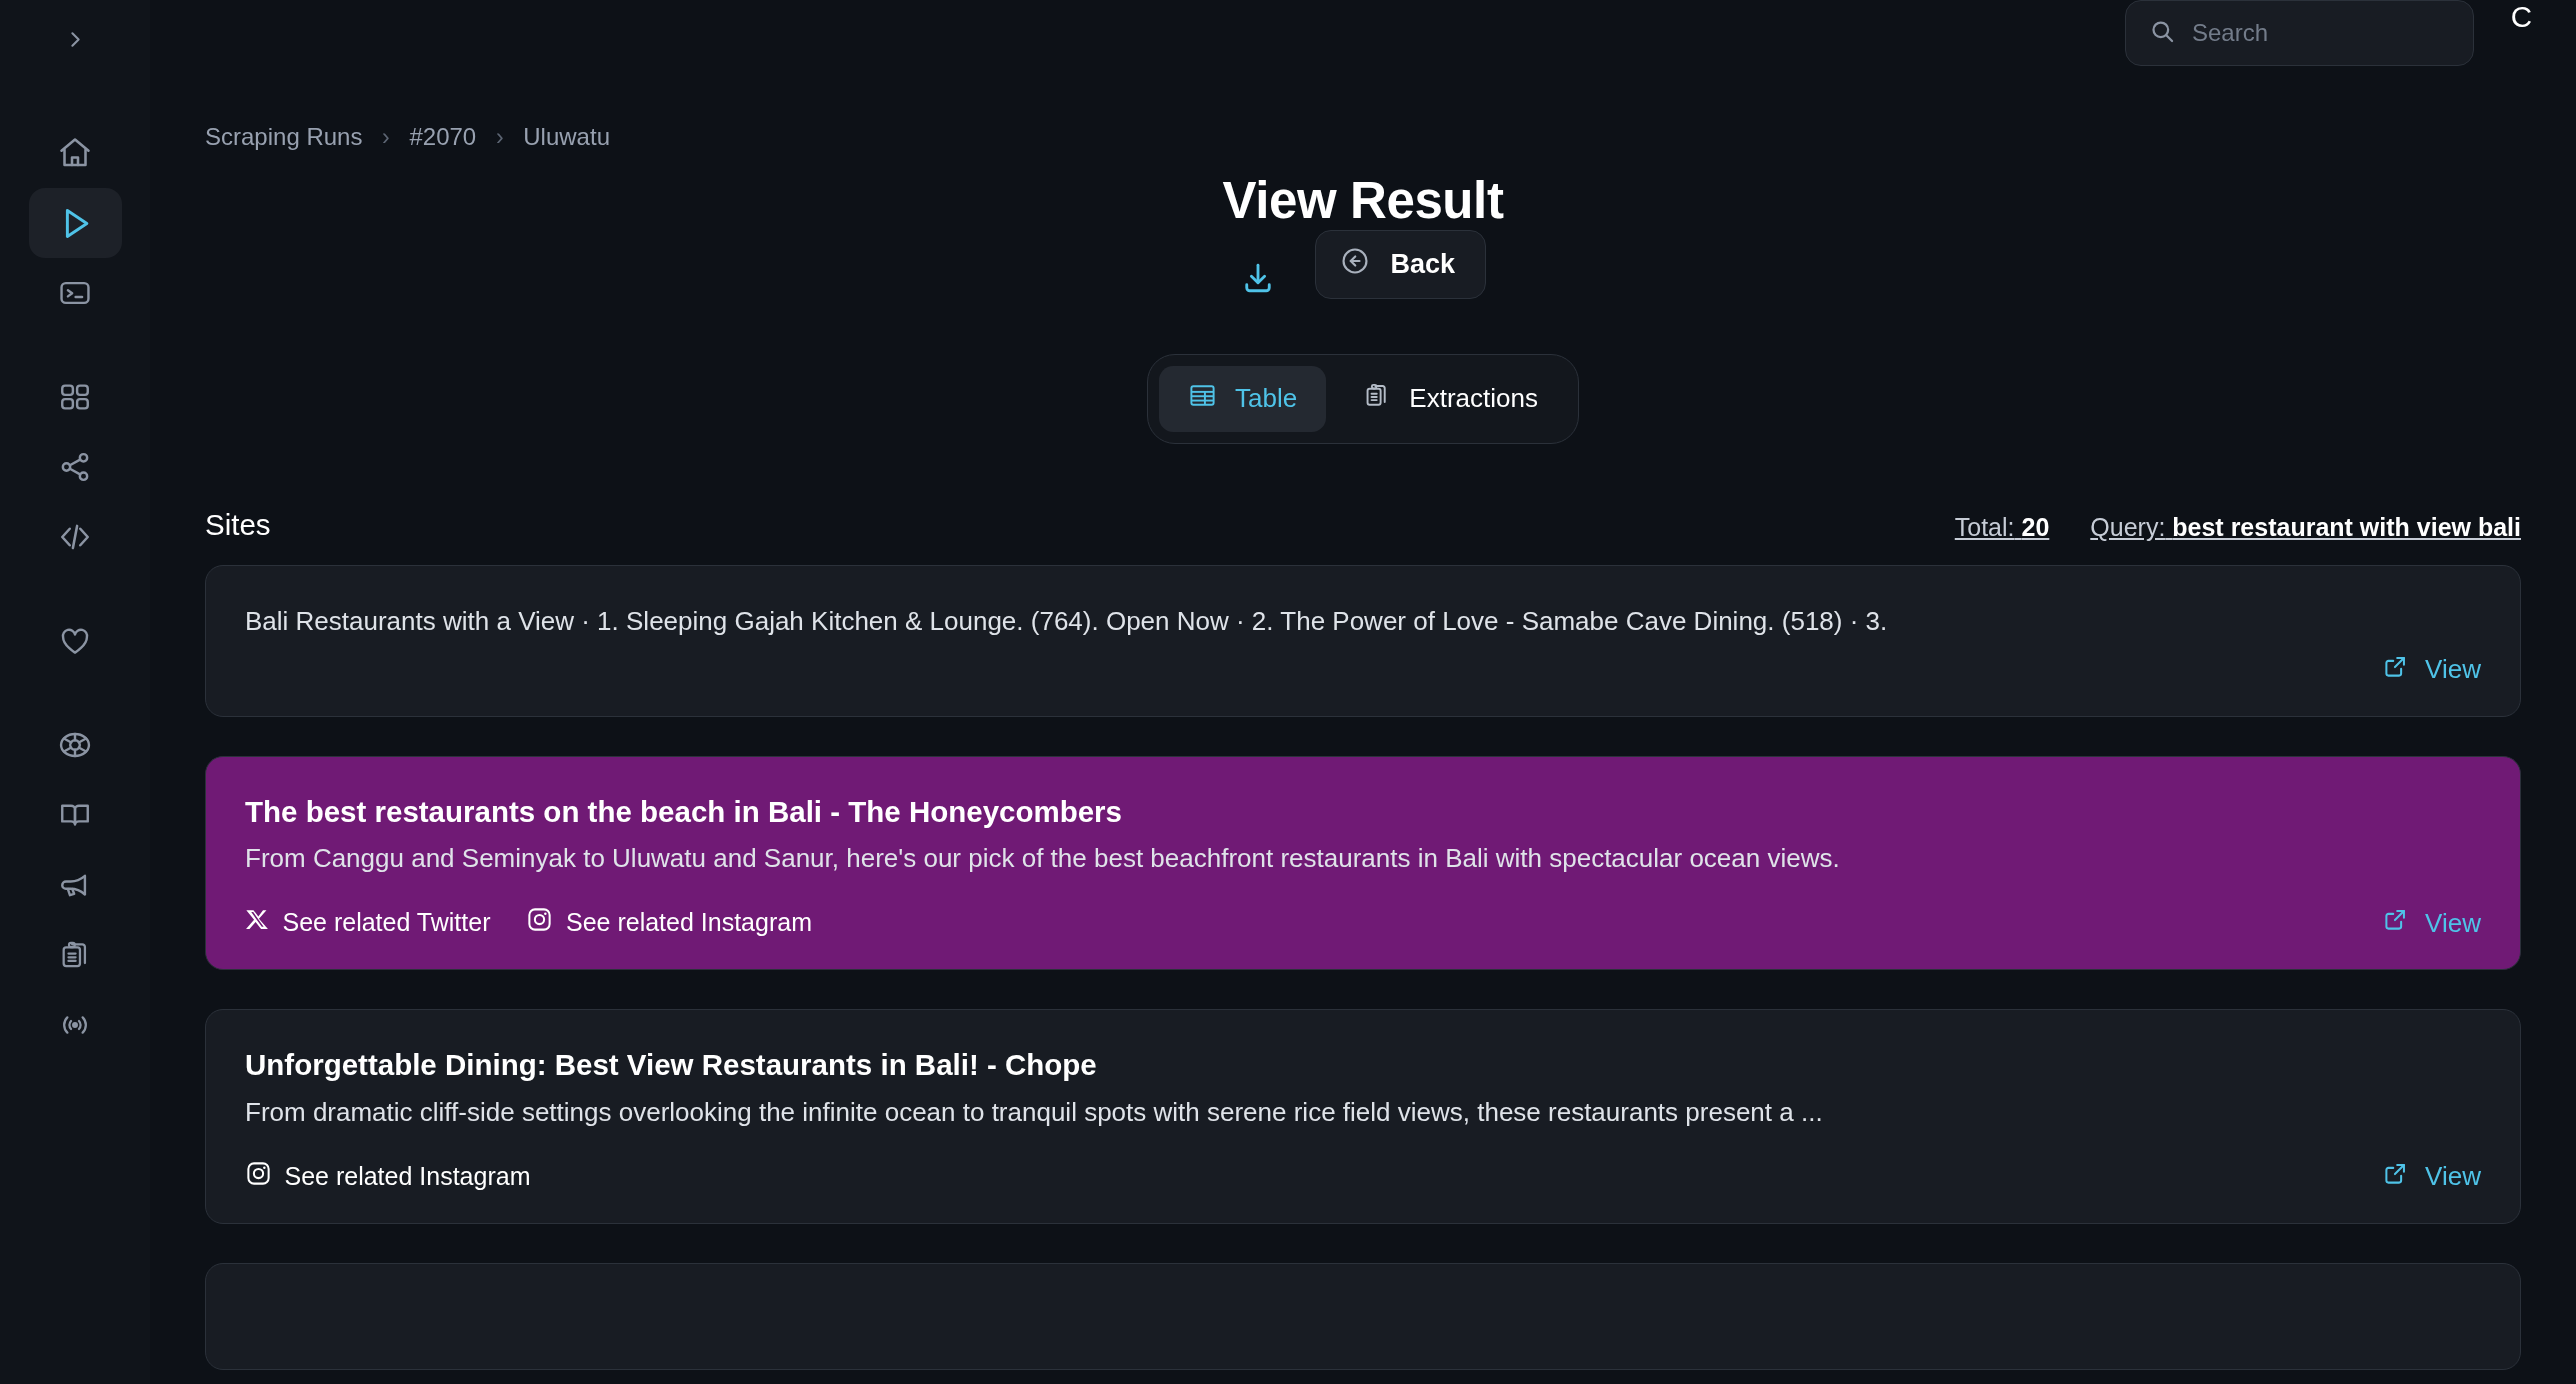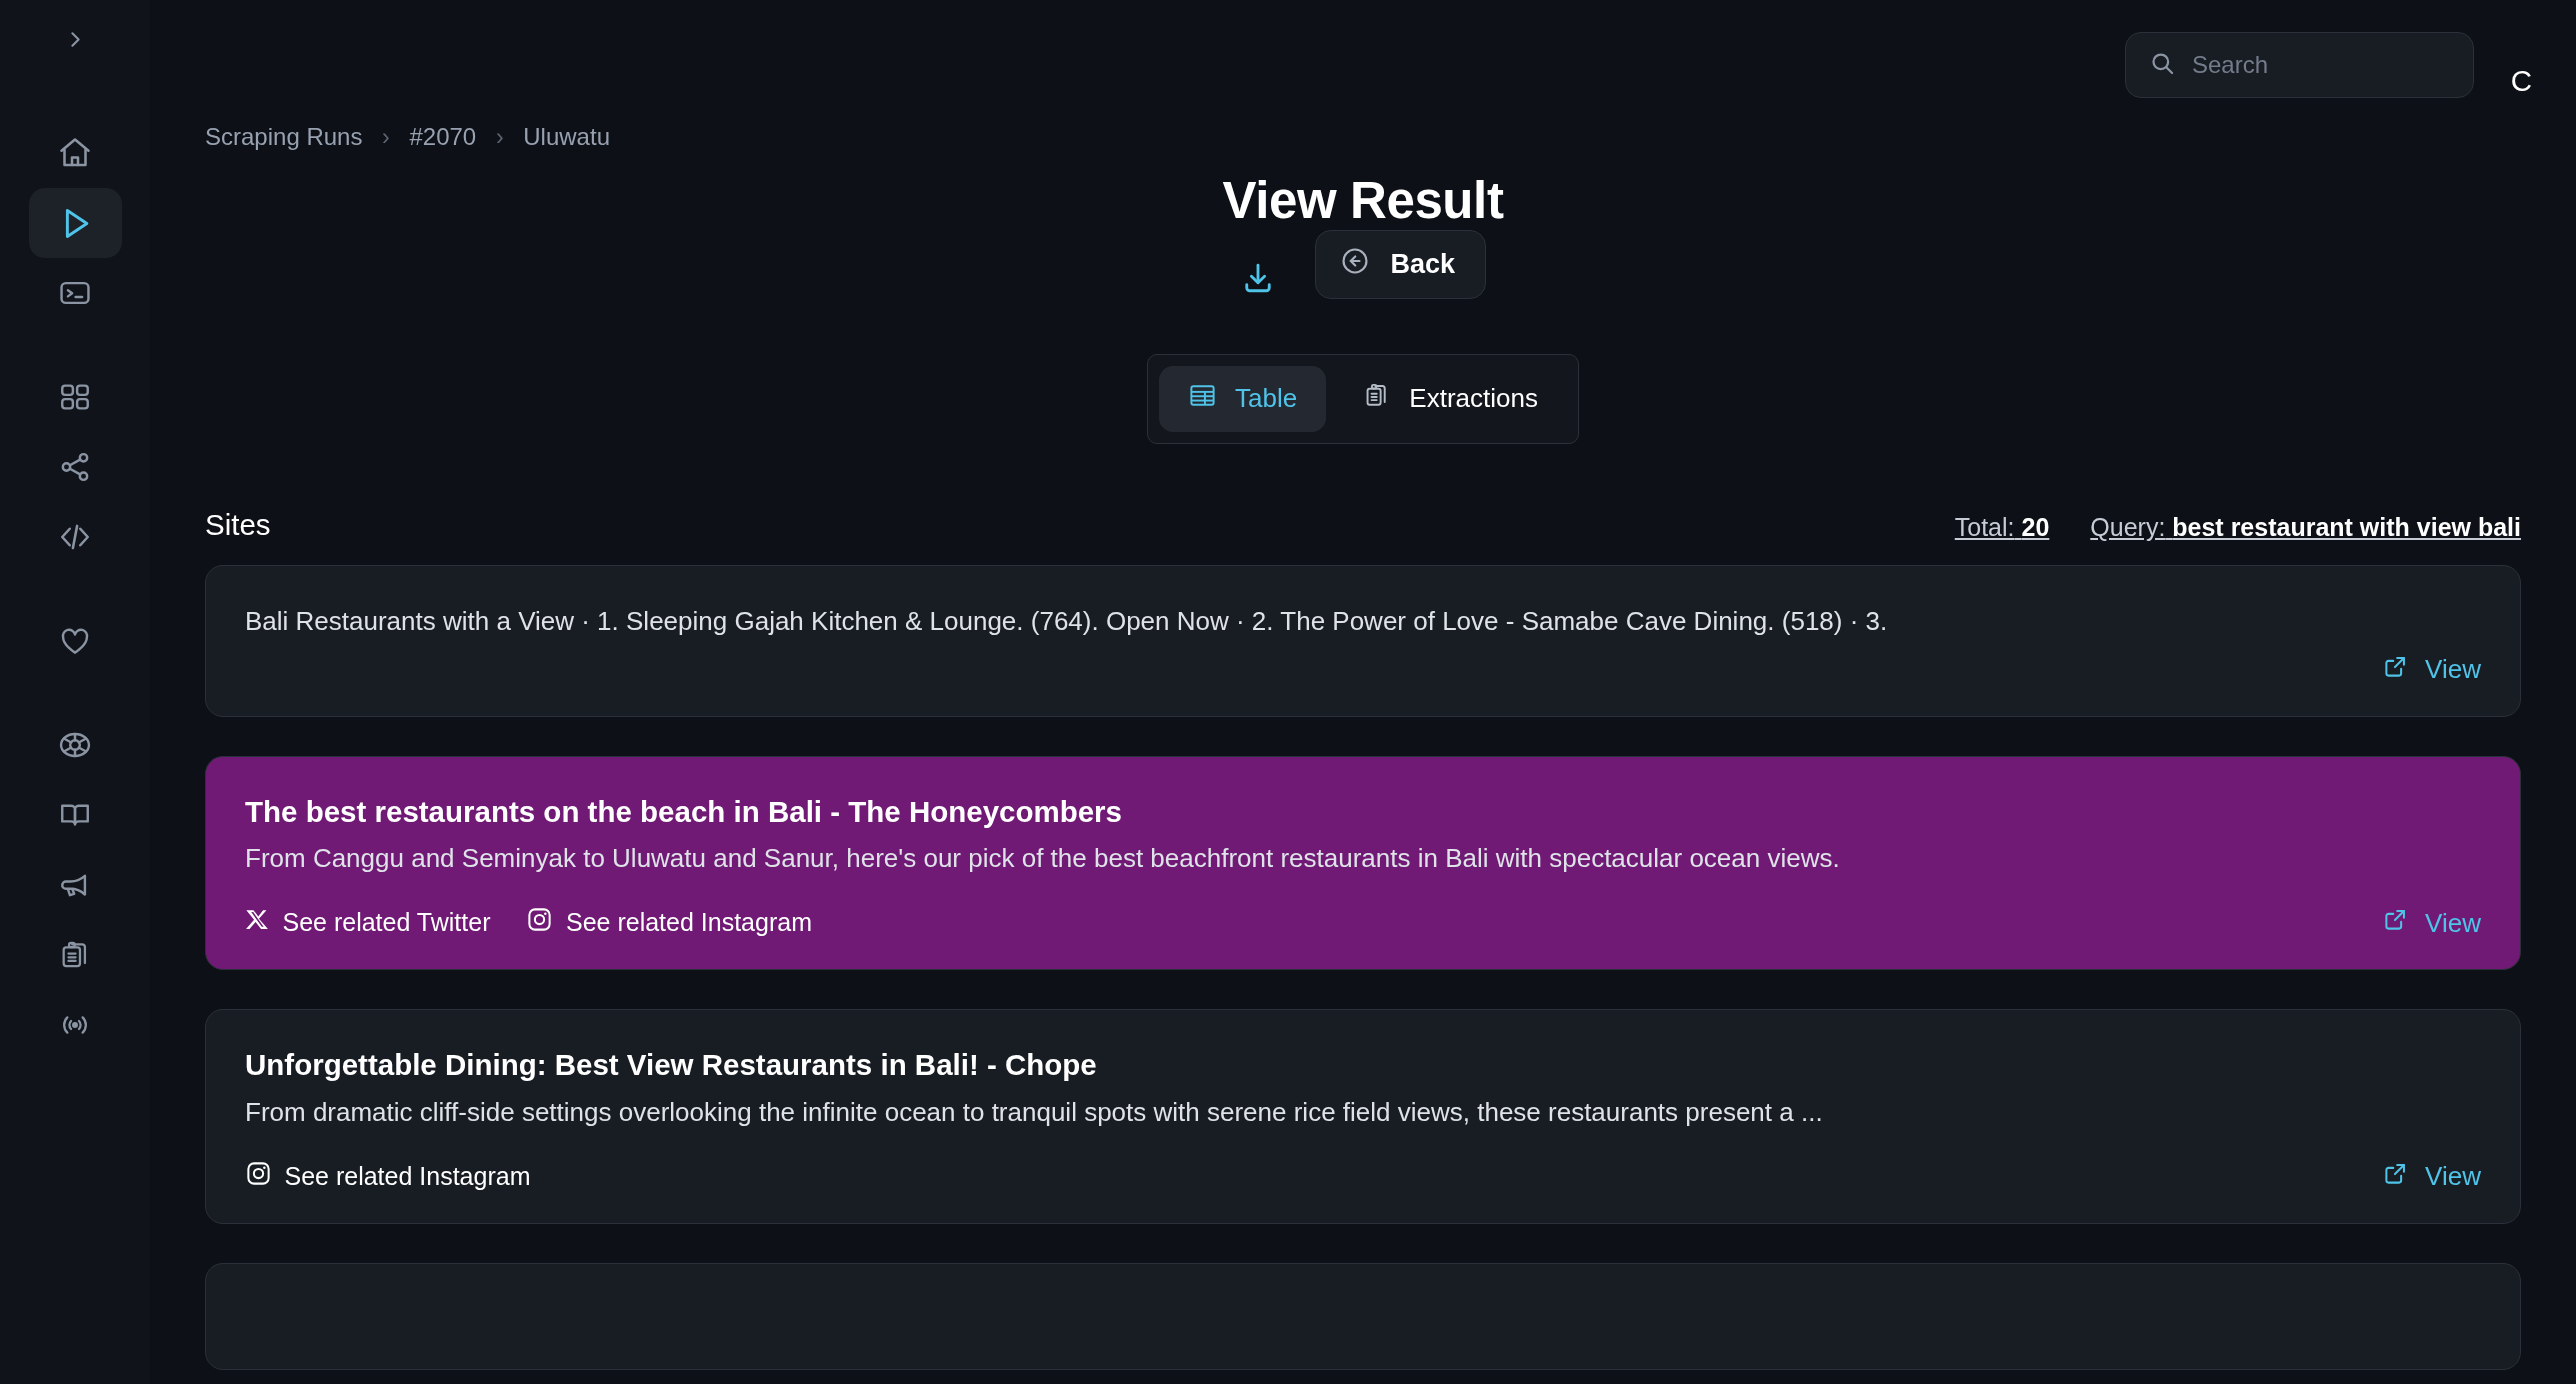--- a/index.html
+++ b/index.html
@@ -34,21 +34,21 @@
   .sb-item svg { display: block; }
   .sb-spacer-lg { height: 52px; }
   .sb-spacer-md { height: 34px; }
 
   
   .main {
     flex: 1; height: 1385px; position: relative;
     overflow: hidden;
   }
   .topbar {
-    height: 98px; display: flex; align-items: flex-end;
+    height: 98px; display: flex; align-items: flex-start;
     justify-content: flex-end; padding-right: 34px; gap: 27px;
   }
   .search-box {
     width: 349px; height: 66px;
     background: #181c23; border: 0.9px solid #2b313a;
     border-radius: 16px;
     display: flex; align-items: center; gap: 16px;
     padding: 0 23px;
   }
   .search-box input {
@@ -89,21 +89,21 @@
     border-radius: 16px; padding: 14.3px 30px 14.3px 23px;
     cursor: pointer;
   }
   .back-btn span { color: #ffffff; font-size: 27px; font-weight: bold; }
 
   
   .tabs-wrap { display: flex; justify-content: center; margin-top: 55px; }
   .tabs {
     display: flex; align-items: center; gap: 7.2px;
     background: #13171d; border: 0.9px solid #2b313a;
-    border-radius: 10px; padding: 10.7px;
+    border-radius: 28px; padding: 10.7px;
   }
   .tab {
     display: flex; align-items: center; gap: 18px;
     padding: 15px 29px; border-radius: 14.3px; cursor: pointer;
     font-size: 26px; color: #ffffff;
   }
   .tab.active { background: #242931; color: #4fc3e8; }
 
   
   .sites-row {

